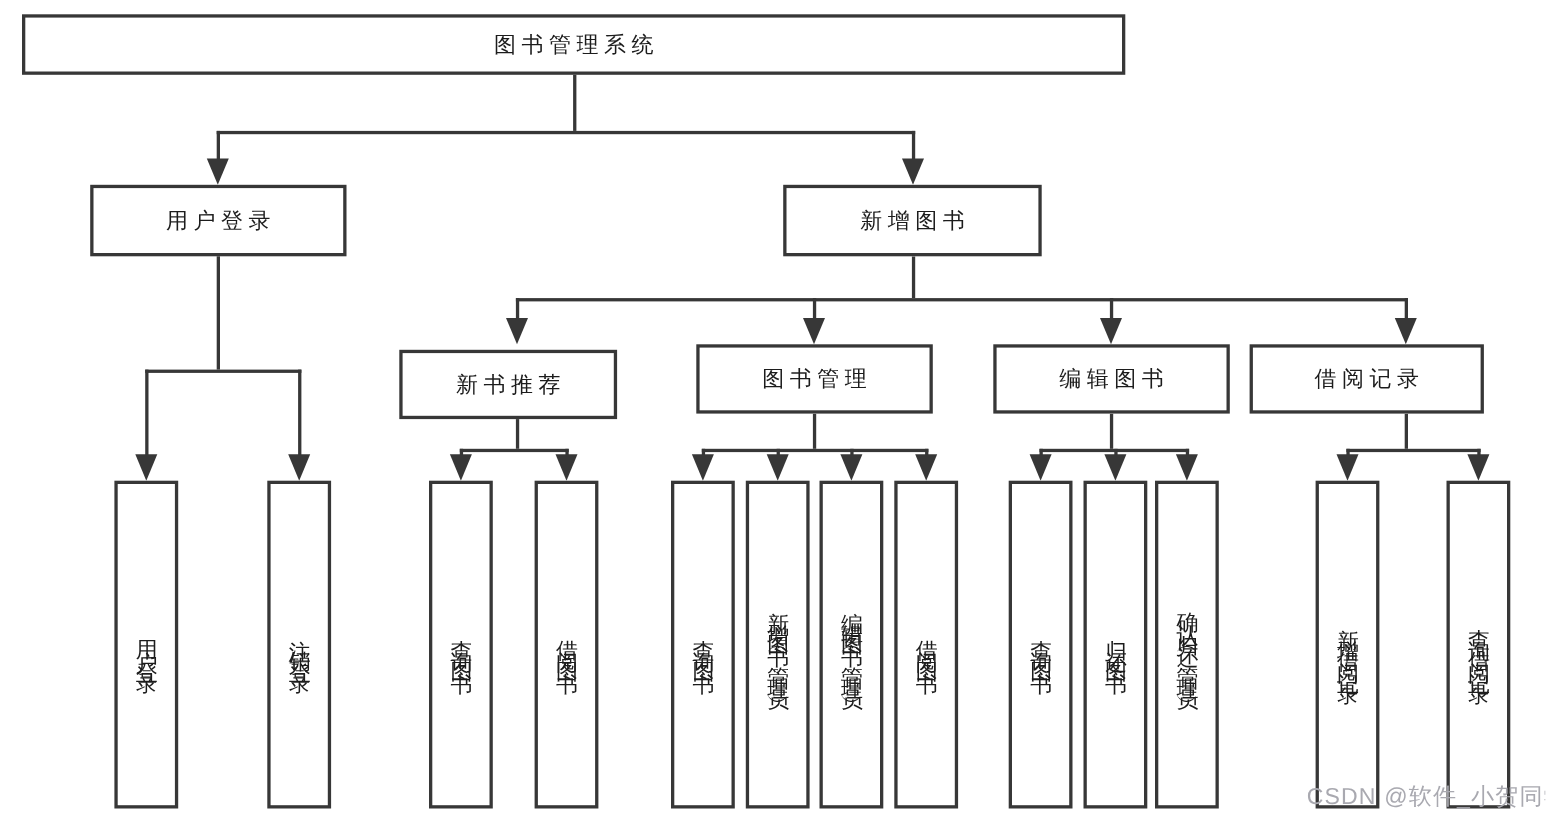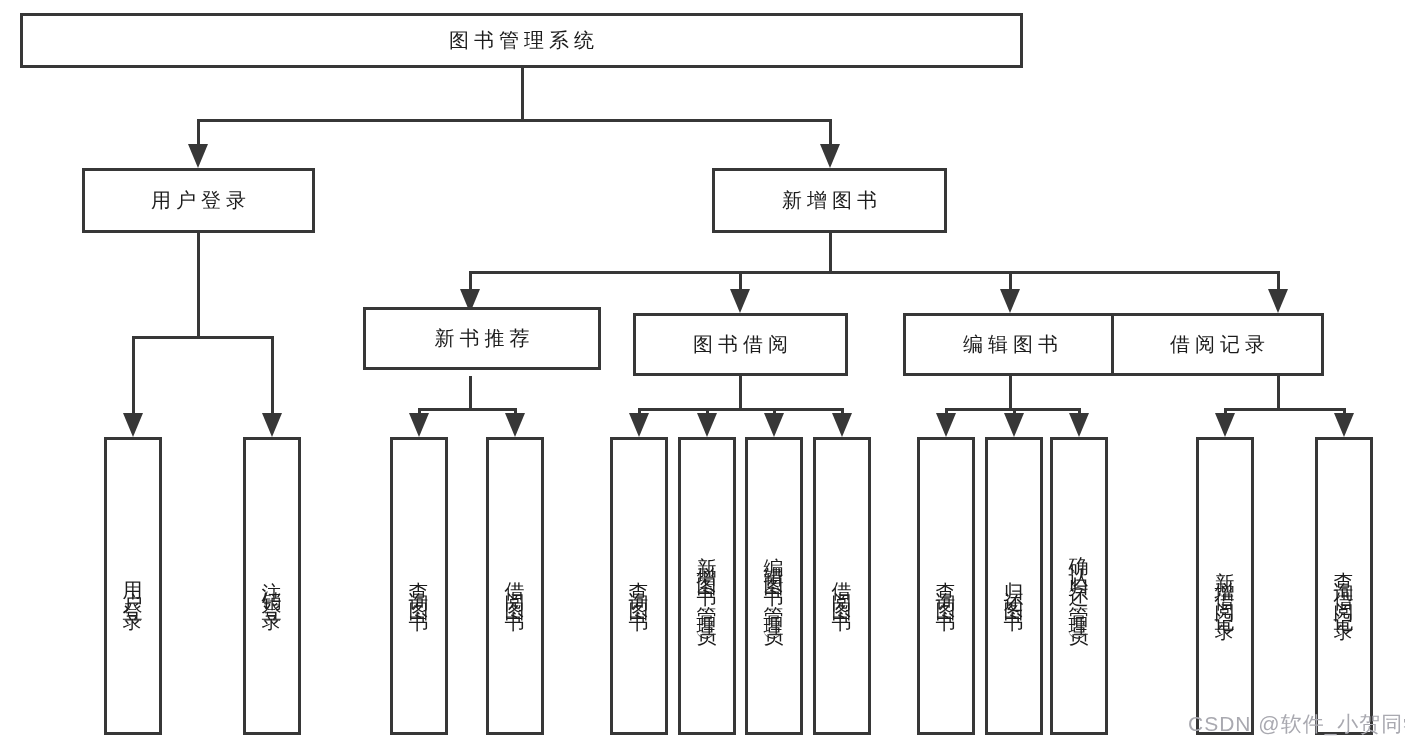--- a/index.html
+++ b/index.html
@@ -124,30 +124,30 @@
     <span class="lbl">图书管理系统</span>
   </div>
 
   <div class="node" style="left:82px; top:168px; width:233px; height:65px;">
     <span class="lbl">用户登录</span>
   </div>
   <div class="node" style="left:712px; top:168px; width:235px; height:65px;">
     <span class="lbl">新增图书</span>
   </div>
 
-  <div class="node" style="left:363px; top:307px; width:238px; height:63px;">
+  <div class="node" style="left:363px; top:318px; width:198px; height:63px;">
     <span class="lbl">新书推荐</span>
   </div>
   <div class="node" style="left:633px; top:313px; width:215px; height:63px;">
-    <span class="lbl">图书借阅</span>
+    <span class="lbl">图书管理</span>
   </div>
   <div class="node" style="left:903px; top:313px; width:215px; height:63px;">
     <span class="lbl">编辑图书</span>
   </div>
-  <div class="node" style="left:1111px; top:313px; width:213px; height:63px;">
+  <div class="node" style="left:1136px; top:313px; width:213px; height:63px;">
     <span class="lbl">借阅记录</span>
   </div>
 
   <div class="vnode" style="left:104px; top:437px; width:58px; height:298px;">
     <span class="lbl">用户登录</span>
   </div>
   <div class="vnode" style="left:243px; top:437px; width:58px; height:298px;">
     <span class="lbl">注销登录</span>
   </div>
 

